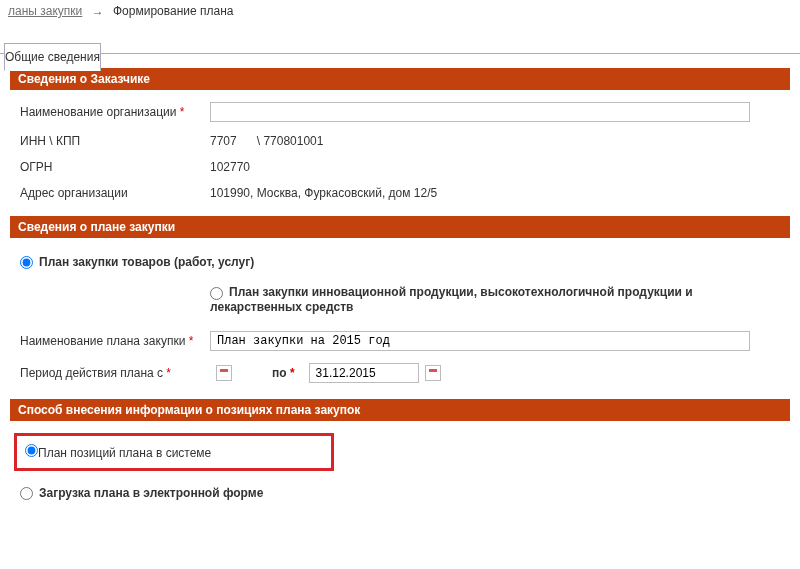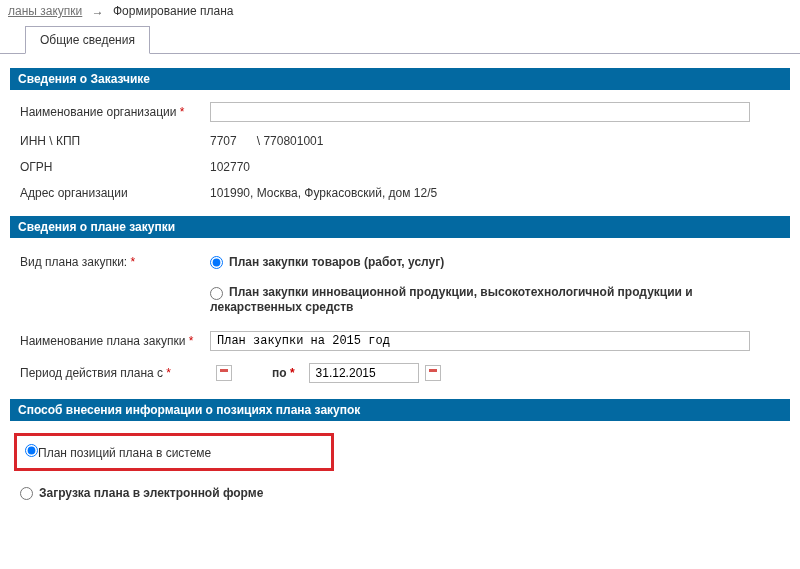--- a/index.html
+++ b/index.html
@@ -1,23 +1,23 @@
 <!DOCTYPE html>
 <html><head>
 <meta charset="utf-8">
 <style>
 * { box-sizing: border-box; margin: 0; padding: 0; }
 body { font-family: Arial, sans-serif; font-size: 12px; color: #333; background: #fff; width: 800px; }
 .breadcrumb { padding: 4px 8px; font-size: 12px; border-bottom: 1px solid transparent; }
 .breadcrumb a { color: #737373; text-decoration: underline; }
 .breadcrumb .arrow { margin: 0 6px; color: #555; }
 .tabs { border-bottom: 1px solid #aab; padding-left: 4px; margin-top: 2px; }
-.tab { display: inline-block; padding: 6px 14px; border: 1px solid #aab; border-bottom: 1px solid #fff; background: #fff; font-size: 12px; position: relative; top: 1px; margin-left: 21px; }
+.tab { display: inline-block; padding: 6px 0; border: 1px solid #aab; border-bottom: 1px solid #fff; background: #fff; font-size: 12px; position: relative; top: 18px; }
 .content { padding: 14px 10px 10px 10px; }
-.section-header { background: #0369a1; color: #fff; font-weight: bold; font-size: 12px; padding: 4px 8px; margin-top: 0; }
+.section-header { background: #c2410c; color: #fff; font-weight: bold; font-size: 12px; padding: 4px 8px; margin-top: 0; }
 .section-body { padding: 6px 0 10px 0; }
 .row { display: flex; align-items: center; padding: 6px 10px; }
 .label-col { width: 190px; font-weight: normal; font-size: 12px; }
 .value-col { flex: 1; font-size: 12px; }
 .req { color: #c00; }
 input[type=text] { font-size: 12px; padding: 2px 6px; border: 1px solid #bcbcbc; height: 20px; }
 .wide-input { width: 540px; }
 .name-input { width: 540px; font-family: Liberation Mono, monospace; }
 .date-input { width: 110px; }
 textarea.multiline { width: 540px; height: 32px; font-size: 12px; border: 1px solid #bcbcbc; resize: none; }
@@ -68,21 +68,20 @@
     </div>
     <div class="row">
       <div class="label-col">Адрес организации</div>
       <div class="value-col">101990, Москва, Фуркасовский, дом 12/5</div>
     </div>
   </div>
 
   <div class="section-header">Сведения о плане закупки</div>
   <div class="section-body">
     <div class="row">
-      <div class="label-col"><span>Вид плана закупки:</span> <span class="req">*</span></div>
       <div class="value-col">
         <div class="radio-row" style="padding-left:0;">
           <label><input type="radio" name="ptype" checked="" style=""><span>План закупки товаров (работ, услуг)</span></label>
         </div>
       </div>
     </div>
     <div class="row" style="padding-top:0;">
       <div class="label-col"></div>
       <div class="value-col">
         <div class="radio-row" style="padding-left:0;">

